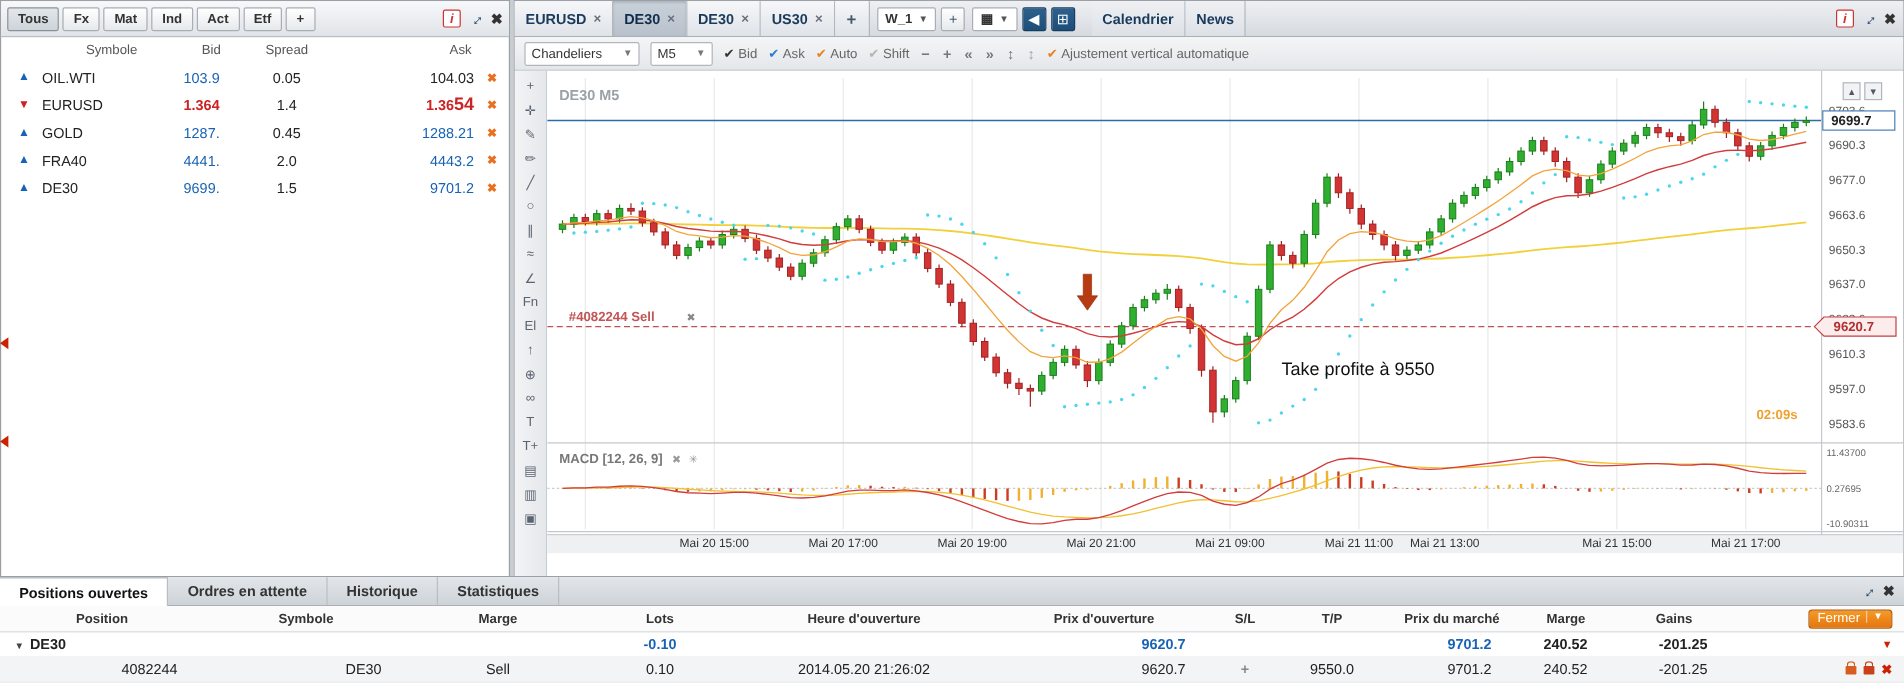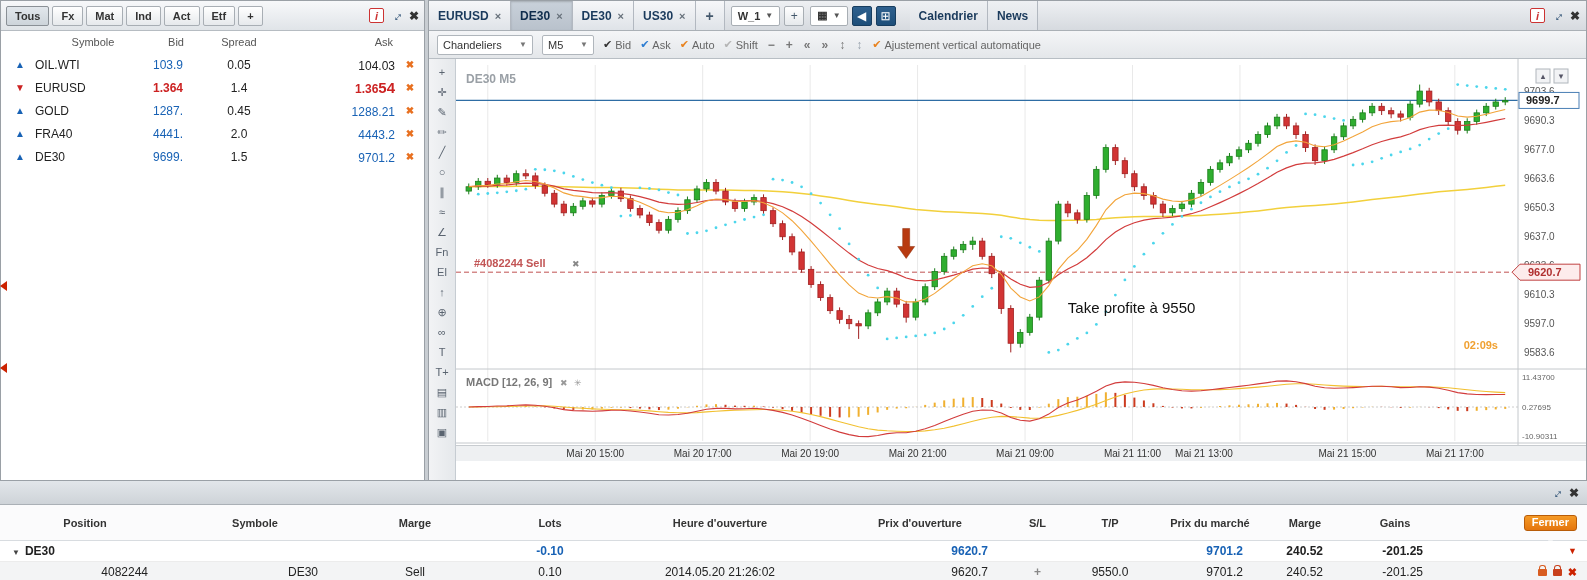--- a/index.html
+++ b/index.html
@@ -75,31 +75,31 @@
   svg text { font-family: "Liberation Sans", sans-serif; }
   .time-axis { position: absolute; left: 0; top: 386px; width: 1130px; height: 16px; background: #eef0f2; border-top: 1px solid #c8ccd0; }
   .time-axis span { position: absolute; top: 2px; transform: translateX(-50%); font-size: 10px; color: #333; white-space: nowrap; }
 
   
   .pos-tabs { height: 24px; display: flex; align-items: stretch; background: linear-gradient(#e2e6ea, #ced3d8); border-bottom: 1px solid #aab0b6; }
   .ptab { display: flex; align-items: center; padding: 0 16px; font-size: 12px; font-weight: bold; color: #333; border-right: 1px solid #b8bec4; cursor: pointer; }
   .ptab.active { background: #fff; color: #111; border-top: 1px solid #aab0b6; margin-bottom: -1px; }
   .pos-tabs .win-icons { padding-right: 8px; }
   .pt-row { display: grid; grid-template-columns: 170px 170px 150px 120px 220px 180px 55px 90px 110px 80px 100px 142px; align-items: center; height: 21px; font-size: 12px; border-bottom: 1px solid #ececec; }
-  .pt-head { height: 36px; font-size: 11px; font-weight: bold; color: #333; background: #fbfbfc; border-bottom: 1px solid #d8dce0; }
+  .pt-head { height: 22px; font-size: 11px; font-weight: bold; color: #333; background: #fbfbfc; border-bottom: 1px solid #d8dce0; }
   .pt-head .pc { text-align: center; }
   .pc.a-r { text-align: right; padding-right: 22px; }
   .pc.a-c { text-align: center; }
   .pc.a-l { text-align: left; padding-left: 12px; }
   .pt-group { font-weight: bold; }
   .pt-detail { background: #f3f4f5; font-weight: normal; }
   .caret { font-size: 8px; color: #444; margin-right: 5px; }
   .caret-red { font-size: 9px; color: #cc2200; }
   .actions-cell { display: flex; align-items: center; justify-content: flex-end; padding-right: 10px; gap: 6px; }
-  .fermer-btn { display: inline-flex; align-items: center; gap: 5px; height: 16px; padding: 0 7px; background: linear-gradient(#f59a26, #e4760e); border: 1px solid #b85c08; border-radius: 3px; color: #fff; font-size: 11px; font-weight: bold; cursor: pointer; flex-direction: column; }
+  .fermer-btn { display: inline-flex; gap: 5px; height: 16px; padding: 0 7px; background: linear-gradient(#f59a26, #e4760e); border: 1px solid #b85c08; border-radius: 3px; color: #fff; font-size: 11px; font-weight: normal; cursor: pointer; }
   .fermer-btn .sep { width: 1px; height: 10px; background: rgba(255,255,255,.55); }
   .fermer-btn .car { font-size: 8px; }
   .mini-lock { position: relative; width: 9px; height: 7px; background: #d85c20; border-radius: 1px; display: inline-block; cursor: pointer; }
   .mini-lock::before { content: ""; position: absolute; left: 1.5px; top: -4px; width: 5px; height: 4px; border: 1.5px solid #d85c20; border-bottom: none; border-radius: 3px 3px 0 0; }
   .mini-lock.l2 { background: #c8401c; } .mini-lock.l2::before { border-color: #c8401c; }
   .row-x { color: #cc2200; font-weight: bold; font-size: 11px; cursor: pointer; }
 
   .edge-marker { position: absolute; left: 0; width: 0; height: 0; border-top: 5px solid transparent; border-bottom: 5px solid transparent; border-right: 7px solid #cc2200; cursor: pointer; }
 </style>
 </head>
@@ -803,20 +803,26 @@
               <span style="left: 891.395px;">Mai 21 15:00</span>
               <span style="left: 998.847px;">Mai 21 17:00</span>
             </div>
         </div>
       </div>
     </div>
   </div>
 
   <div class="bottom-panel">
     <div class="pos-tabs">
+      <div style="display:flex;align-items:stretch;">
+          <div class="ptab active">Positions ouvertes</div>
+          <div class="ptab">Ordres en attente</div>
+          <div class="ptab">Historique</div>
+          <div class="ptab">Statistiques</div>
+        </div>
       <div class="win-icons">
         <span class="expand-icon">↔</span>
         <span class="close-icon">✖</span>
       </div>
     </div>
     <div>
         <div class="pt-row pt-head">
           <span class="pc">Position</span>
           <span class="pc">Symbole</span>
           <span class="pc">Marge</span>

